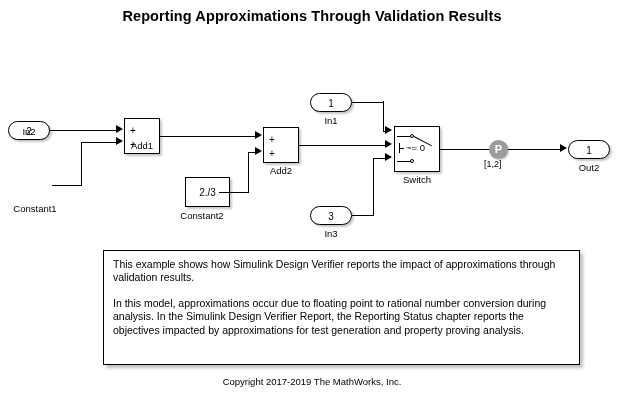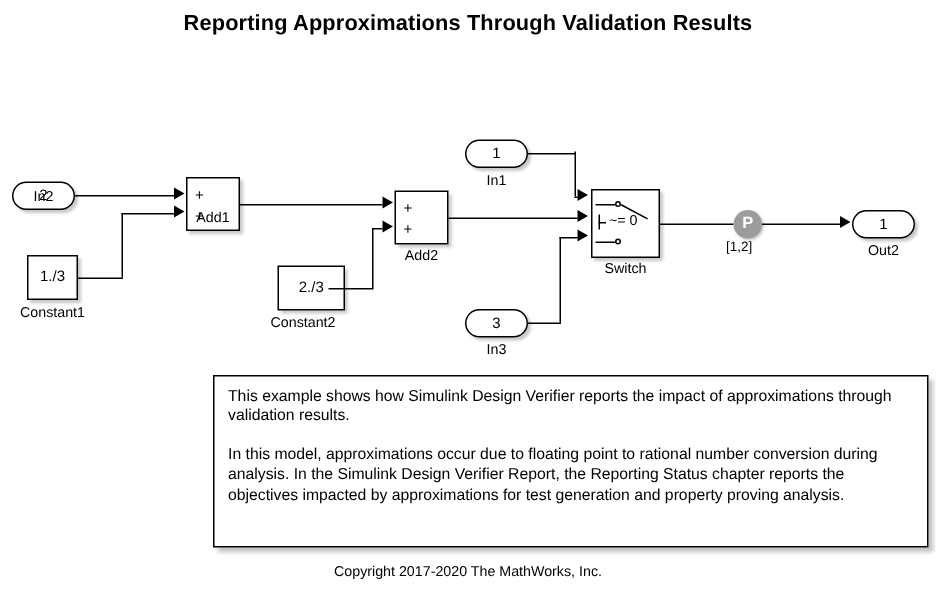--- a/index.html
+++ b/index.html
@@ -169,23 +169,20 @@
   <div class="title">Reporting Approximations Through Validation Results</div>
 
   <div class="port" style="left:8px; top:121px; width:42px; height:19px;">
     <span class="port-num">2</span>
   </div>
   <div class="blk-label" style="left:8px; top:126px; width:42px;">In2</div>
 
   <div class="wire wire-h" style="left:50px; top:129.5px; width:66px;"></div>
   <div class="arrow" style="left:116px; top:125px;"></div>
 
-  <div class="blk" style="left:18px; top:170px; width:34px; height:30px;">
-    <span class="const-val">1./3</span>
-  </div>
   <div class="blk-label" style="left:-2px; top:203px; width:74px;">Constant1</div>
 
   <div class="wire wire-h" style="left:52px; top:184.5px; width:30px;"></div>
   <div class="wire wire-v" style="left:81px; top:142px; height:43px;"></div>
   <div class="wire wire-h" style="left:81px; top:141.5px; width:35px;"></div>
   <div class="arrow" style="left:116px; top:137px;"></div>
 
   <div class="blk" style="left:124px; top:118px; width:36px; height:36px;">
     <span class="sum-sign" style="left:5px; top:7px;">+</span>
     <span class="sum-sign" style="left:5px; top:21px;">+</span>
@@ -256,20 +253,20 @@
   <div class="badge" style="left:489px; top:140px;">P</div>
 
   <div class="wire wire-h" style="left:508px; top:148.5px; width:52px;"></div>
   <div class="arrow" style="left:560px; top:144px;"></div>
 
   <div class="port" style="left:568px; top:140px; width:42px; height:19px;">
     <span class="port-num">1</span>
   </div>
   <div class="blk-label" style="left:568px; top:162px; width:42px;">Out2</div>
 
-  <div class="annotation" style="left:103px; top:250px; width:477px; height:115px;margin-left:39px;">
+  <div class="annotation" style="left:103px; top:250px; width:477px; height:115px;">
     <p>This example shows how Simulink Design Verifier reports the impact of approximations through validation results.</p>
     <p class="gap">In this model, approximations occur due to floating point to rational number conversion during analysis. In the Simulink Design Verifier Report, the Reporting Status chapter reports the objectives impacted by approximations for test generation and property proving analysis.</p>
   </div>
 
-  <div class="copyright">Copyright 2017-2020 The MathWorks, Inc.</div>
+  <div class="copyright">Copyright 2017-2019 The MathWorks, Inc.</div>
 
 </div>
 
 </body></html>

